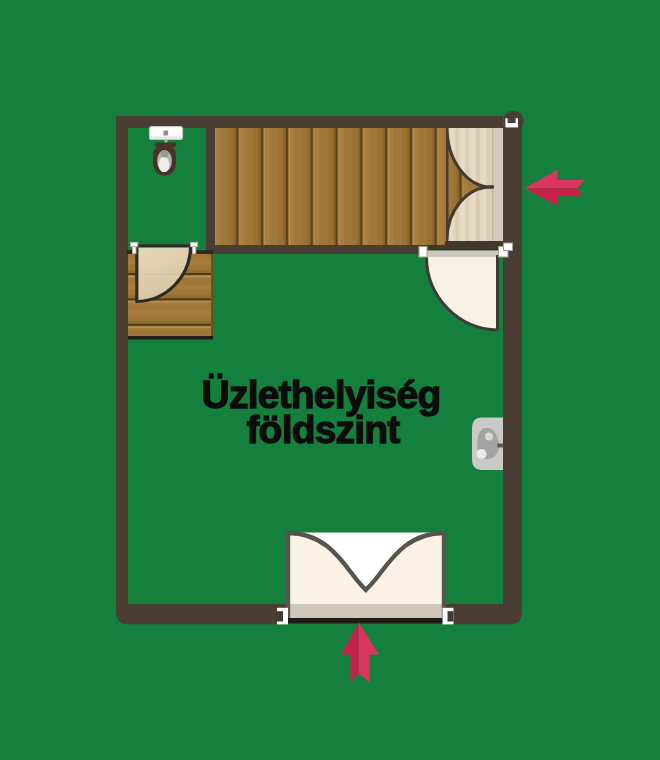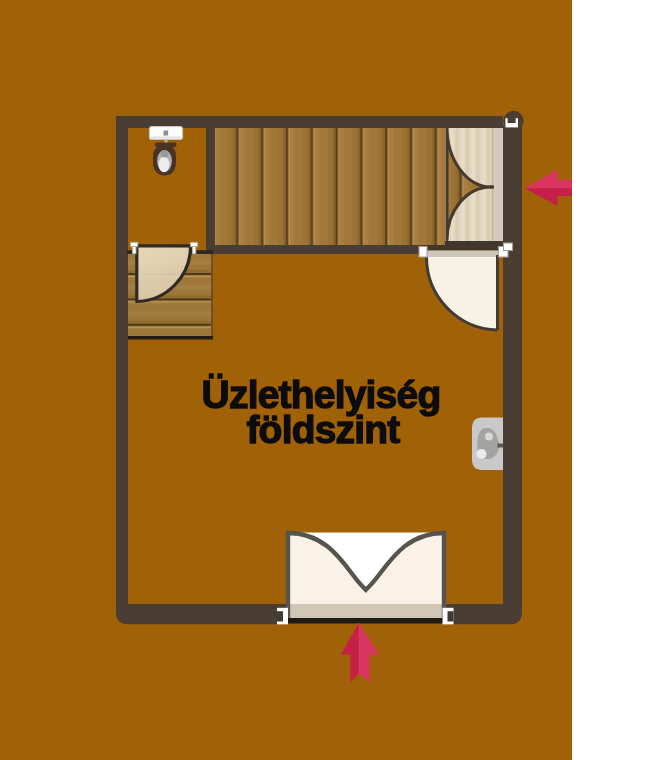--- a/index.html
+++ b/index.html
@@ -1,16 +1,16 @@
 <!DOCTYPE html>
 <html><head>
 <meta charset="utf-8">
 <style>
   html,body{margin:0;padding:0;background:#ffffff;}
-  #stage{position:relative;width:572px;height:760px;background:#a16207;overflow:hidden;}
+  #stage{position:relative;width:660px;height:760px;background:#15803d;overflow:hidden;}
   svg{position:absolute;left:0;top:0;}
   text{font-family:"Liberation Sans",sans-serif;font-weight:bold;fill:#0c0c0c;}
 </style>
 </head>
 <body>
 <div id="stage">
 <svg width="660" height="760" viewBox="0 0 660 760">
 <defs>
   <pattern id="stairs" x="211.5" y="0" width="24.8" height="118" patternUnits="userSpaceOnUse">
     <rect width="24.8" height="118" fill="#a2783a"></rect>

